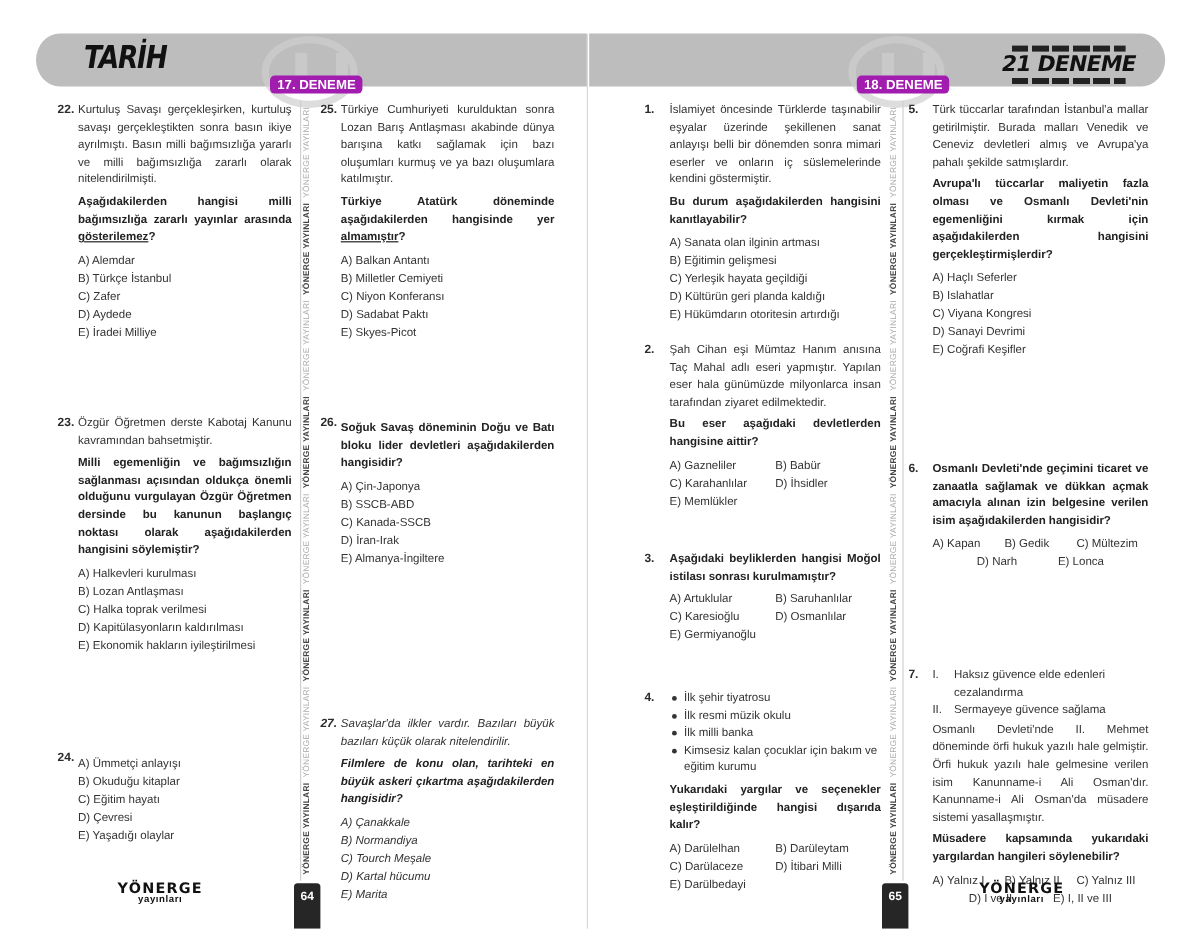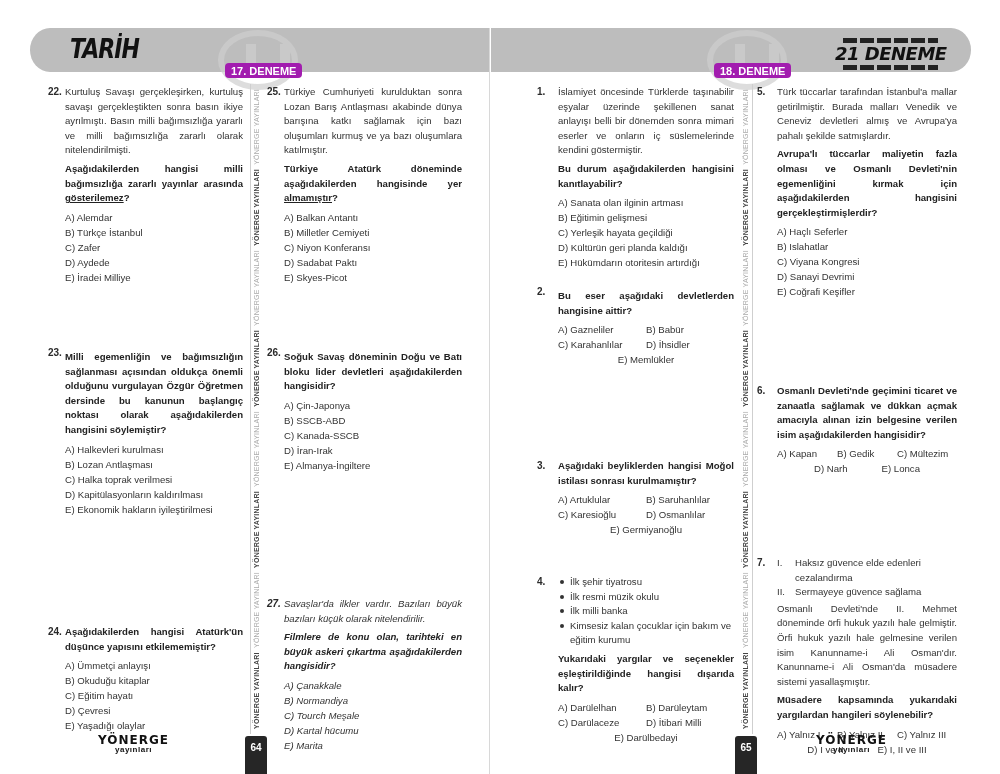--- a/index.html
+++ b/index.html
@@ -41,21 +41,21 @@
   .q { position: absolute; font-size: 9.6px; line-height: 14.6px; }
   .q .num { position: absolute; left: 0; top: 0; font-weight: 700; font-size: 10px; text-align: center; }
   .q .body { margin-left: 17px; }
   .q .stem { color: #333; text-align: justify; }
   .q .ask { font-weight: 700; color: #222; margin-top: 4px; text-align: justify; }
   .q .ask u { text-decoration: underline; }
   .q .opts { margin-top: 4px; }
   .q .opt { height: 15px; line-height: 15px; color: #333; }
   .q .opts-grid { margin-top: 4px; display: grid; grid-template-columns: 1fr 1fr; row-gap: 0; }
   .q .opts-grid .opt { }
-  .q .opts-grid .center { grid-column: 1 / span 2; text-align: center; }
+  .q .opts-grid .center { grid-column: 1 / span 2; }
   .q .opts-3 { margin-top: 4px; display: grid; grid-template-columns: 1fr 1fr 1fr; }
   .q .opts-3 .row2 { grid-column: 1 / span 3; display: flex; justify-content: center; gap: 34px; }
   .q .bullets { }
   .q .bullet { position: relative; padding-left: 12px; color: #333; }
   .q .bullet::before { content: ""; position: absolute; left: 2px; top: 5px; width: 4px; height: 4px; border-radius: 50%; background: #333; }
   .q .roman { position: relative; padding-left: 18px; color: #333; }
   .q .roman .rn { position: absolute; left: 0; }
 
   .footer-logo { position: absolute; top: 734px; text-align: center; }
   .footer-logo .big { font-family: "DejaVu Sans", sans-serif; font-weight: 900; font-size: 12px; letter-spacing: 1px; color: #111; line-height: 12px; }
@@ -113,35 +113,35 @@
       <div class="opt">C) Zafer</div>
       <div class="opt">D) Aydede</div>
       <div class="opt">E) İradei Milliye</div>
     </div>
   </div>
 </div>
 
 <div class="q" style="left:48px; top:346px; width:195px;">
   <span class="num">23.</span>
   <div class="body">
+    <div class="stem">Özgür Öğretmen derste Kabotaj Kanunu kavramından bahsetmiştir.</div>
     <div class="ask">Milli egemenliğin ve bağımsızlığın sağlanması açısından oldukça önemli olduğunu vurgulayan Özgür Öğretmen dersinde bu kanunun başlangıç noktası olarak aşağıdakilerden hangisini söylemiştir?</div>
     <div class="opts">
       <div class="opt">A) Halkevleri kurulması</div>
       <div class="opt">B) Lozan Antlaşması</div>
       <div class="opt">C) Halka toprak verilmesi</div>
       <div class="opt">D) Kapitülasyonların kaldırılması</div>
       <div class="opt">E) Ekonomik hakların iyileştirilmesi</div>
     </div>
   </div>
 </div>
 
 <div class="q" style="left:48px; top:625px; width:195px;">
   <span class="num">24.</span>
   <div class="body">
-    <div class="ask" style="margin-top:0">Aşağıdakilerden hangisi Atatürk'ün düşünce yapısını etkilememiştir?</div>
     <div class="opts">
       <div class="opt">A) Ümmetçi anlayışı</div>
       <div class="opt">B) Okuduğu kitaplar</div>
       <div class="opt">C) Eğitim hayatı</div>
       <div class="opt">D) Çevresi</div>
       <div class="opt">E) Yaşadığı olaylar</div>
     </div>
   </div>
 </div>
 
@@ -200,20 +200,21 @@
       <div class="opt">C) Yerleşik hayata geçildiği</div>
       <div class="opt">D) Kültürün geri planda kaldığı</div>
       <div class="opt">E) Hükümdarın otoritesin artırdığı</div>
     </div>
   </div>
 </div>
 
 <div class="q" style="left:537px; top:285px; width:197px;">
   <span class="num">2.</span>
   <div class="body" style="margin-left:21px">
+    <div class="stem">Şah Cihan eşi Mümtaz Hanım anısına Taç Mahal adlı eseri yapmıştır. Yapılan eser hala günümüzde milyonlarca insan tarafından ziyaret edilmektedir.</div>
     <div class="ask">Bu eser aşağıdaki devletlerden hangisine aittir?</div>
     <div class="opts-grid">
       <div class="opt">A) Gazneliler</div>
       <div class="opt">B) Babür</div>
       <div class="opt">C) Karahanlılar</div>
       <div class="opt">D) İhsidler</div>
       <div class="opt center">E) Memlükler</div>
     </div>
   </div>
 </div>

